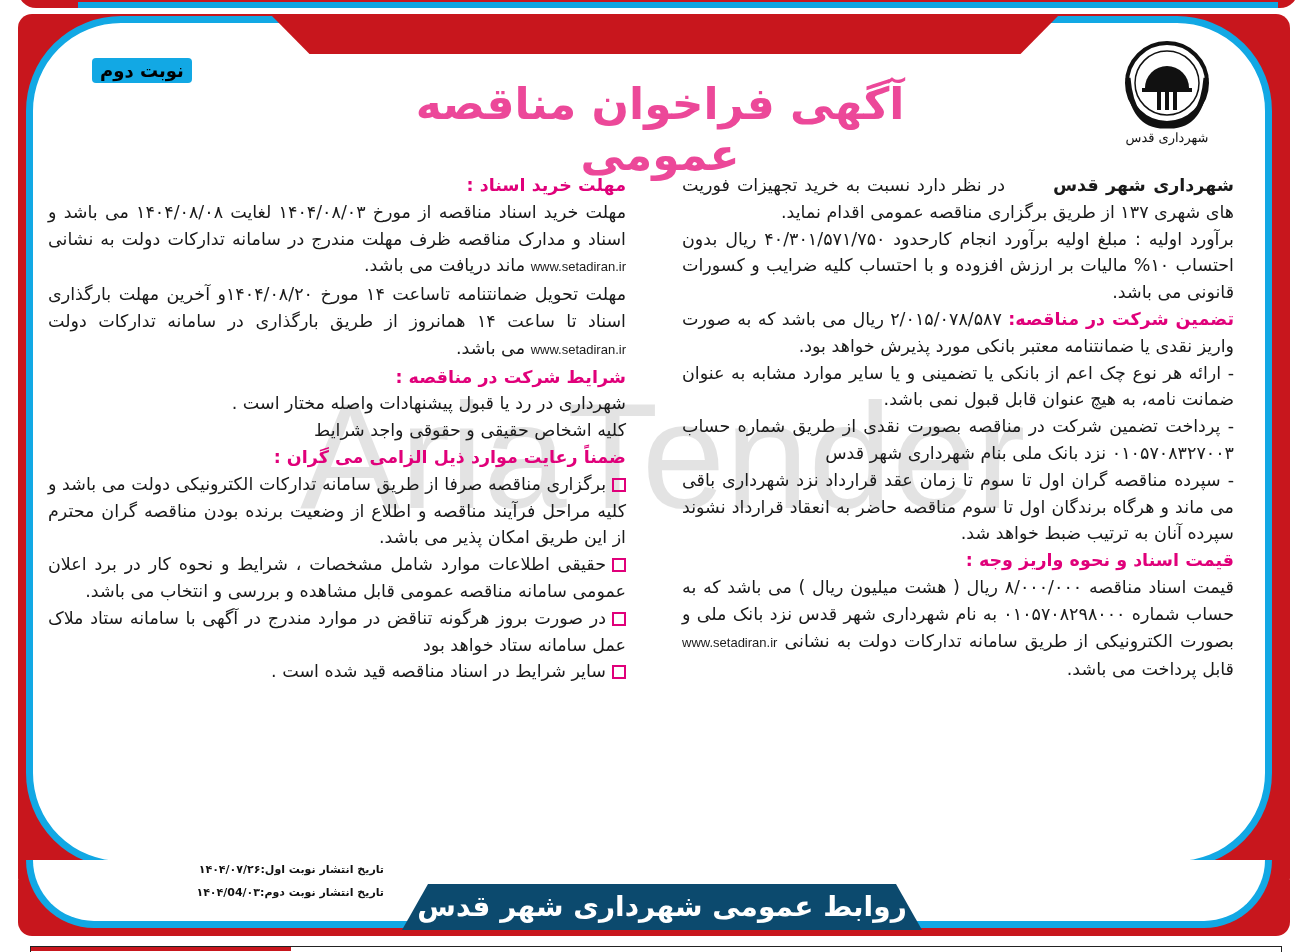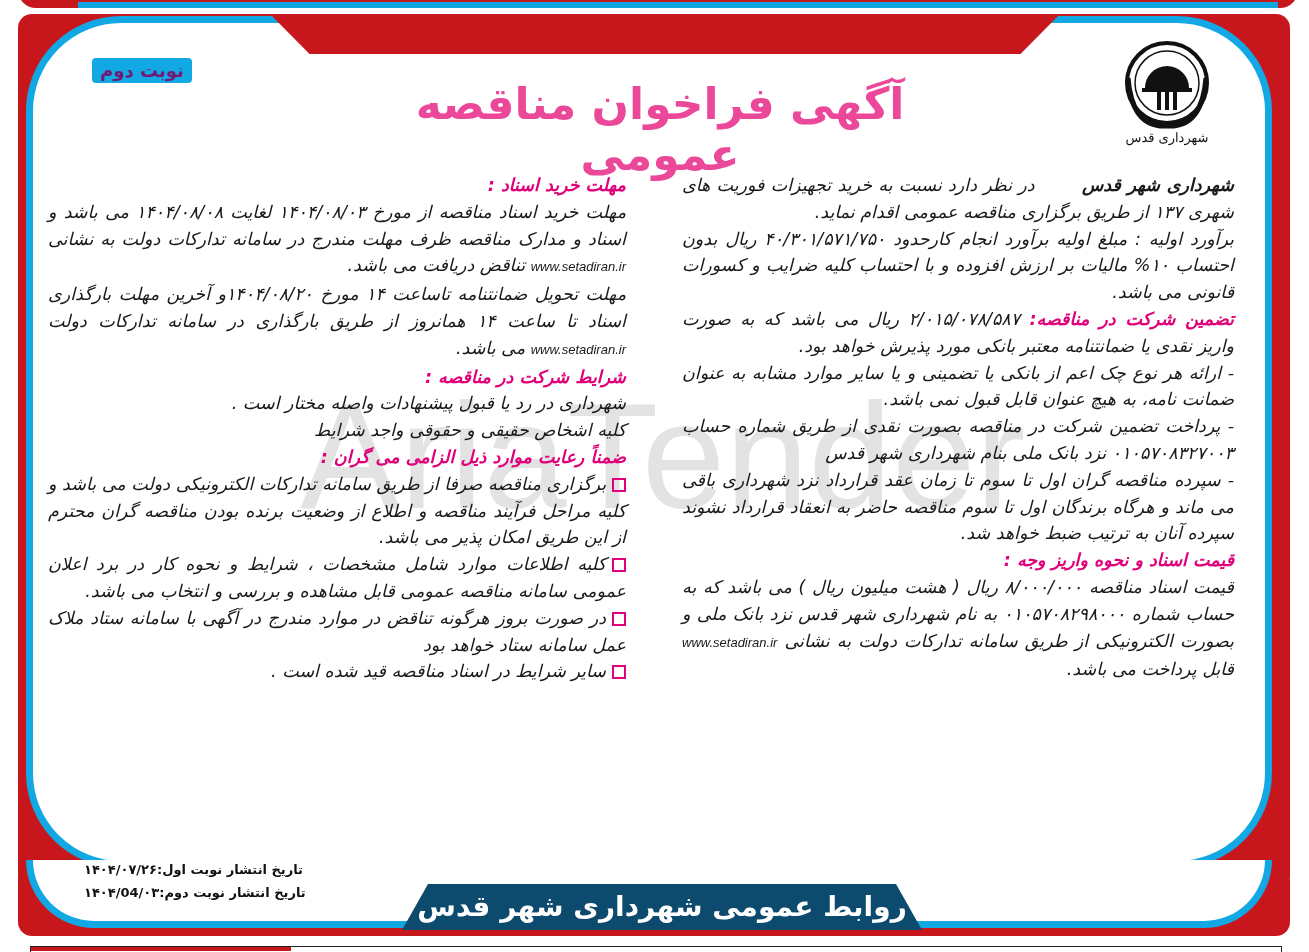--- a/index.html
+++ b/index.html
@@ -13,30 +13,30 @@
          border:7px solid #12a8e4; border-radius:95px; box-sizing:border-box; }
   .top-trap { position:absolute; left:270px; top:14px; width:790px; height:40px; background:#c8161d;
          clip-path: polygon(0 0, 100% 0, 95% 100%, 5% 100%); }
   .footer-band { position:absolute; left:18px; top:880px; width:1272px; height:56px; background:#c8161d; border-radius:0 0 14px 14px; }
   .footer-white { position:absolute; left:26px; top:860px; width:1246px; height:68px; background:#fff;
          border-bottom:7px solid #12a8e4; border-left:7px solid #12a8e4; border-right:7px solid #12a8e4;
          border-radius:0 0 110px 110px; box-sizing:border-box; }
   .footer-title { position:absolute; left:402px; top:884px; width:520px; height:46px; background:#0c4a6e;
          clip-path: polygon(5% 0, 95% 0, 100% 100%, 0 100%);
          color:#fff; font-weight:bold; font-size:28px; text-align:center; line-height:46px; }
-  .pub-dates { position:absolute; left:84px; top:858px; width:300px; text-align:left; font-weight:bold; font-size:13px; line-height:23px; color:#111; direction:rtl; }
+  .pub-dates { position:absolute; left:84px; top:858px; width:300px; text-align:right; font-weight:bold; font-size:11px; line-height:23px; color:#111; direction:rtl; }
   .logo { position:absolute; left:1112px; top:38px; width:110px; height:110px; }
-  .badge { position:absolute; left:92px; top:58px; padding:2px 8px; background:#12a8e4; color:#701a75;
+  .badge { position:absolute; left:92px; top:58px; padding:2px 8px; background:#12a8e4; color:#000000;
          font-weight:bold; font-size:18px; border-radius:4px; }
   .title { position:absolute; left:340px; top:78px; width:640px; text-align:center; color:#ec4899;
          font-size:44px; font-weight:bold; }
   .col { position:absolute; top:172px; direction:rtl; text-align:justify; font-size:17.5px; line-height:26.8px; color:#1a1a1a; }
   .col-right { left:682px; width:552px; }
   .col-left { left:48px; width:578px; }
-  .col p { margin:0;font-style:italic; }
+  .col p { margin:0; }
   .h { color:#e0007a; font-weight:bold;margin-top:20px; }
   .b { font-weight:bold;margin-left:41px; }
   .url { font-family:"Liberation Sans", sans-serif; direction:ltr; unicode-bidi:embed; font-size:13px; }
   .bullet { display:inline-block; width:10px; height:10px; border:2px solid #e0007a; margin-left:6px; vertical-align:middle; }
   .watermark { position:absolute; left:300px; top:370px; width:640px; height:190px; opacity:0.16;
          font-family:"Liberation Sans", sans-serif; font-weight:normal; font-size:150px; color:#555; direction:ltr; pointer-events:none; }
   .bottom-strip { position:absolute; left:30px; top:946px; width:1250px; height:10px; border:1px solid #222; }
   .bottom-strip::before { content:""; position:absolute; left:0; top:0; width:260px; height:4px; background:#c8161d; }
 </style>
 </head>
@@ -75,28 +75,28 @@
   <p><span class="h">تضمین شرکت در مناقصه:</span><span> ۲/۰۱۵/۰۷۸/۵۸۷ ریال می باشد که به صورت واریز نقدی یا ضمانتنامه معتبر بانکی مورد پذیرش خواهد بود.</span></p>
   <p>- ارائه هر نوع چک اعم از بانکی یا تضمینی و یا سایر موارد مشابه به عنوان ضمانت نامه، به هیچ عنوان قابل قبول نمی باشد.</p>
   <p>- پرداخت تضمین شرکت در مناقصه بصورت نقدی از طریق شماره حساب ۰۱۰۵۷۰۸۳۲۷۰۰۳ نزد بانک ملی بنام شهرداری شهر قدس</p>
   <p>- سپرده مناقصه گران اول تا سوم تا زمان عقد قرارداد نزد شهرداری باقی می ماند و هرگاه برندگان اول تا سوم مناقصه حاضر به انعقاد قرارداد نشوند سپرده آنان به ترتیب ضبط خواهد شد.</p>
   <p class="h">قیمت اسناد و نحوه واریز وجه :</p>
   <p><span>قیمت اسناد مناقصه ۸/۰۰۰/۰۰۰ ریال ( هشت میلیون ریال ) می باشد که به حساب شماره ۰۱۰۵۷۰۸۲۹۸۰۰۰ به نام شهرداری شهر قدس نزد بانک ملی و بصورت الکترونیکی از طریق سامانه تدارکات دولت به نشانی </span><span class="url">www.setadiran.ir</span><span> قابل پرداخت می باشد.</span></p>
 </div>
 
 <div class="col col-left">
   <p class="h">مهلت خرید اسناد :</p>
-  <p><span>مهلت خرید اسناد مناقصه از مورخ ۱۴۰۴/۰۸/۰۳ لغایت ۱۴۰۴/۰۸/۰۸ می باشد و اسناد و مدارک مناقصه ظرف مهلت مندرج در سامانه تدارکات دولت به نشانی </span><span class="url">www.setadiran.ir</span><span> تناقض دریافت می باشد.</span></p>
+  <p><span>مهلت خرید اسناد مناقصه از مورخ ۱۴۰۴/۰۸/۰۳ لغایت ۱۴۰۴/۰۸/۰۸ می باشد و اسناد و مدارک مناقصه ظرف مهلت مندرج در سامانه تدارکات دولت به نشانی </span><span class="url">www.setadiran.ir</span><span> ماند دریافت می باشد.</span></p>
   <p><span>مهلت تحویل ضمانتنامه تاساعت ۱۴ مورخ ۱۴۰۴/۰۸/۲۰و آخرین مهلت بارگذاری اسناد تا ساعت ۱۴ همانروز از طریق بارگذاری در سامانه تدارکات دولت </span><span class="url">www.setadiran.ir</span><span> می باشد.</span></p>
   <p class="h">شرایط شرکت در مناقصه :</p>
   <p>شهرداری در رد یا قبول پیشنهادات واصله مختار است .</p>
   <p>کلیه اشخاص حقیقی و حقوقی واجد شرایط</p>
   <p class="h">ضمناً رعایت موارد ذیل الزامی می گران :</p>
   <p><span class="bullet"></span><span>برگزاری مناقصه صرفا از طریق سامانه تدارکات الکترونیکی دولت می باشد و کلیه مراحل فرآیند مناقصه و اطلاع از وضعیت برنده بودن مناقصه گران محترم از این طریق امکان پذیر می باشد.</span></p>
-  <p><span class="bullet"></span><span>کلیه اطلاعات موارد شامل مشخصات ، شرایط و نحوه کار در برد اعلان عمومی سامانه مناقصه عمومی قابل مشاهده و بررسی و انتخاب می باشد.</span></p>
+  <p><span class="bullet"></span><span>حقیقی اطلاعات موارد شامل مشخصات ، شرایط و نحوه کار در برد اعلان عمومی سامانه مناقصه عمومی قابل مشاهده و بررسی و انتخاب می باشد.</span></p>
   <p><span class="bullet"></span><span>در صورت بروز هرگونه تناقض در موارد مندرج در آگهی با سامانه ستاد ملاک عمل سامانه ستاد خواهد بود</span></p>
   <p><span class="bullet"></span><span>سایر شرایط در اسناد مناقصه قید شده است .</span></p>
 </div>
 
 <div class="footer-band"></div>
 <div class="footer-white"></div>
 <div class="pub-dates">
   <div>تاریخ انتشار نوبت اول:۱۴۰۴/۰۷/۲۶</div>
   <div>تاریخ انتشار نوبت دوم:۱۴۰۴/04/۰۳</div>
 </div>

